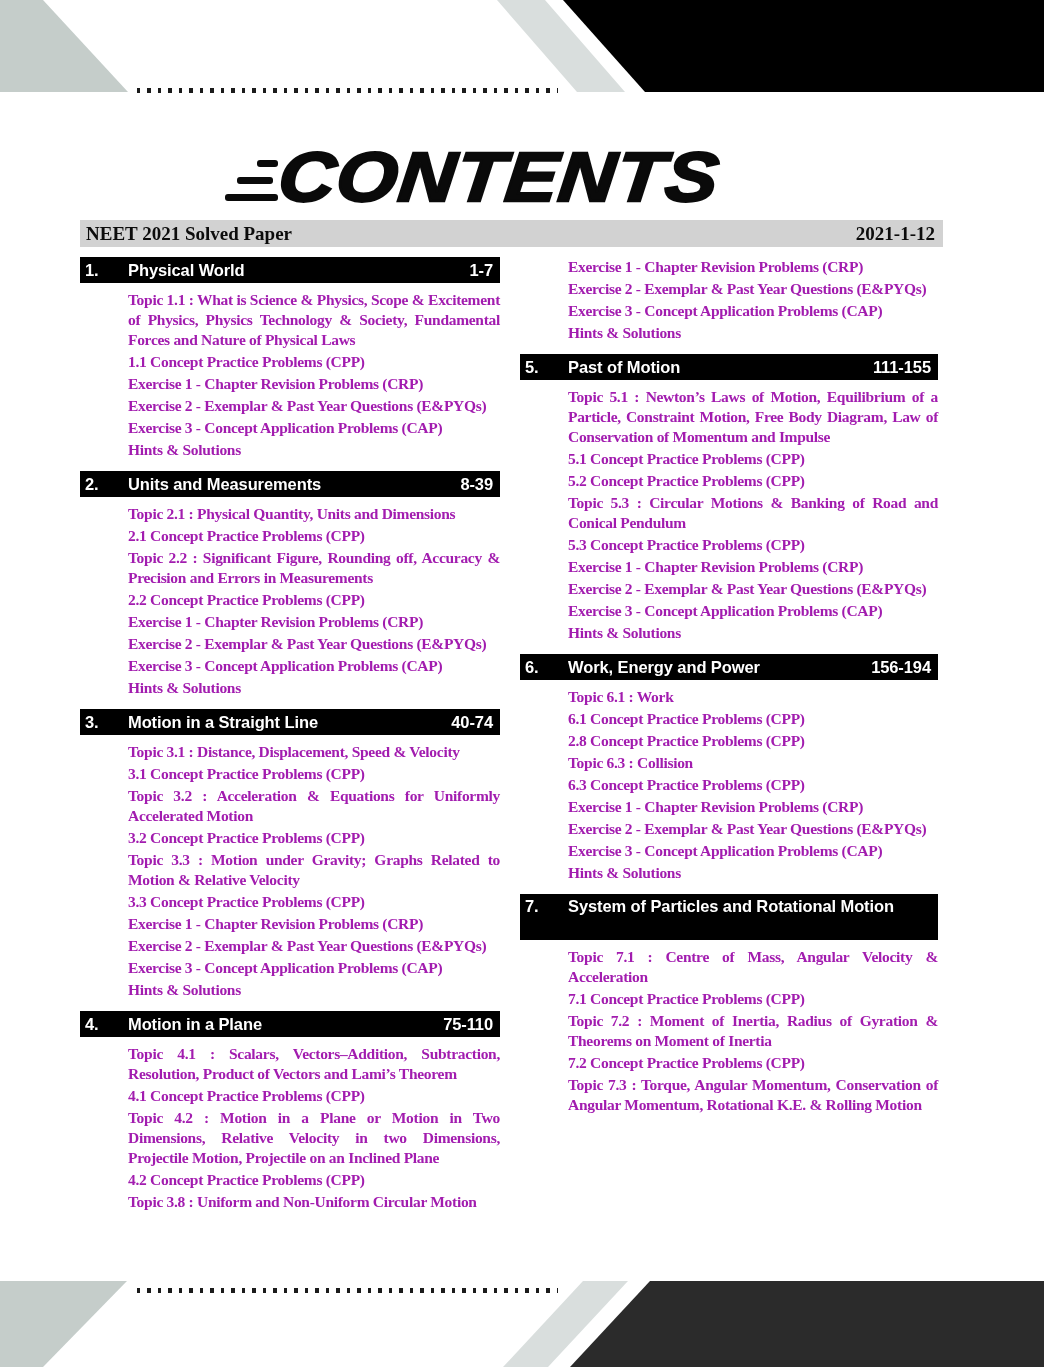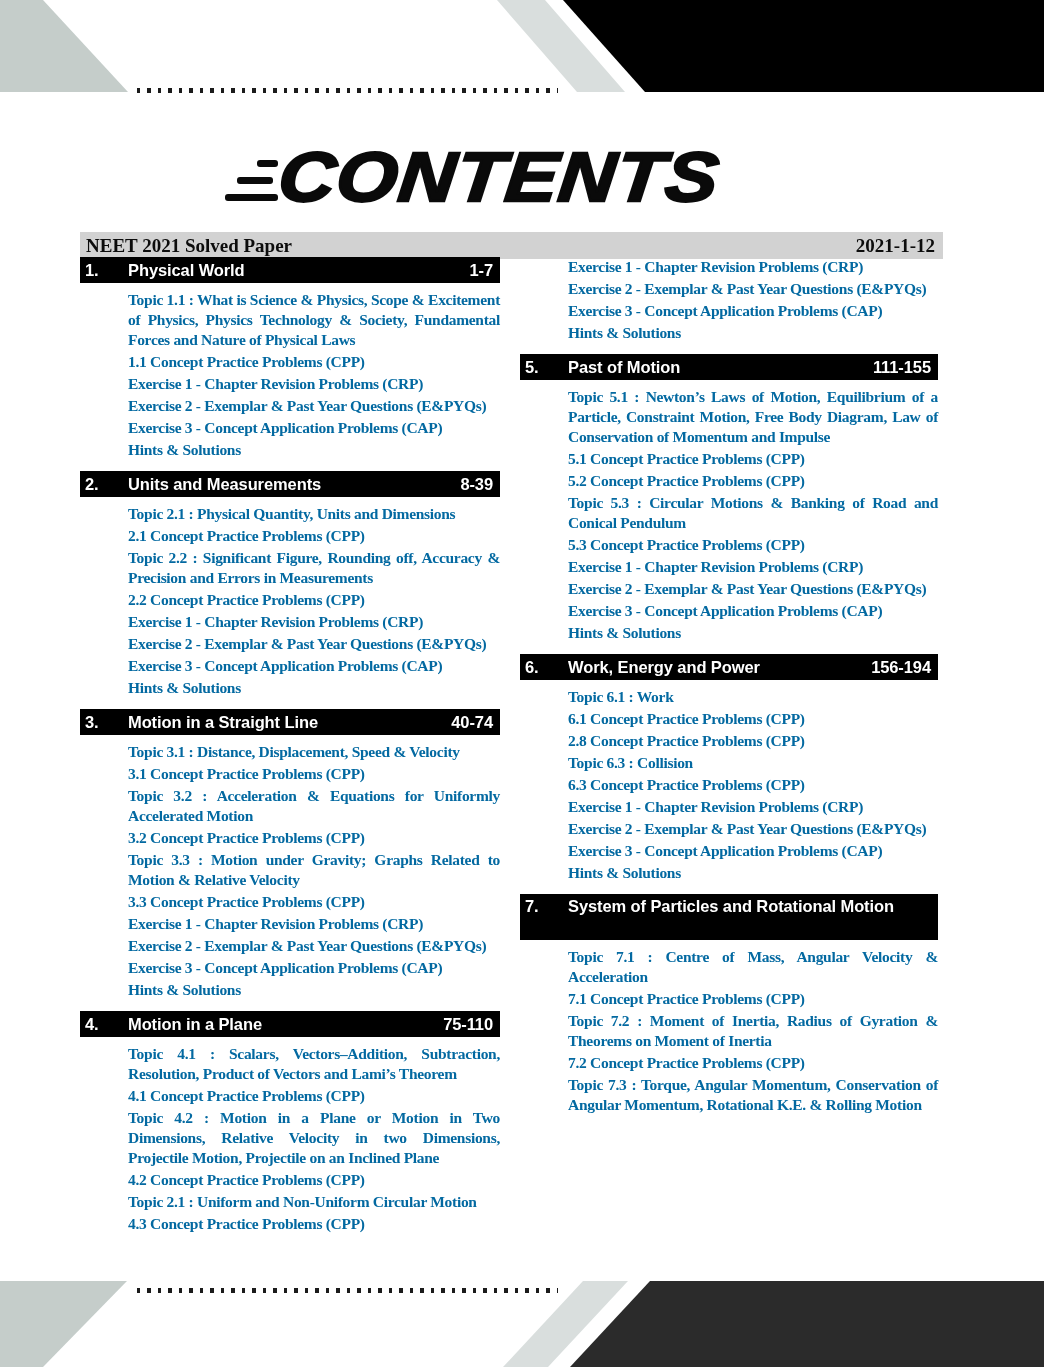--- a/index.html
+++ b/index.html
@@ -30,21 +30,21 @@
   .speed-3{left:12px;top:56px;width:53px;}
   .logo-text{
     position:absolute;left:62px;top:0;
     font-family:"Liberation Sans",sans-serif;font-weight:700;font-style:italic;
     font-size:70px;line-height:78px;letter-spacing:1px;color:#0a0a0a;
     -webkit-text-stroke:2.4px #0a0a0a;
     transform:skewX(-6deg) scaleX(1.12);transform-origin:left bottom;white-space:nowrap;
   }
   
   .neet-bar{
-    position:absolute;left:80px;top:232px;width:863px;height:27px;background:#d2d2d2;
+    position:absolute;left:80px;top:220px;width:863px;height:27px;background:#d2d2d2;
     display:flex;justify-content:space-between;align-items:center;
     padding:0 8px 0 6px;box-sizing:border-box;
     font-family:"Liberation Serif",serif;font-weight:700;font-size:19px;color:#0c0c0c;gap:20px;
   }
   
   .col{position:absolute;top:257px;}
   .col-left{left:80px;width:420px;}
   .col-right{left:520px;width:418px;}
   .section{margin-bottom:11px;}
   .chapter-bar{
@@ -54,21 +54,21 @@
   }
   .chapter-bar.two-line{display:block;height:46px;padding-top:1px;}
   .bar-row{display:flex;align-items:center;height:22px;}
   .chapter-num{width:43px;flex:0 0 auto;}
   .chapter-title{flex:1 1 auto;white-space:nowrap;}
   .chapter-pages{flex:0 0 auto;text-align:right;}
   .bar-row-pages{justify-content:flex-end;}
   .items{margin-left:48px;}
   .item{
     margin:0 0 2px 0;font-size:15.5px;line-height:20px;font-weight:700;
-    letter-spacing:-0.3px;color:#0369a1;
+    letter-spacing:-0.3px;color:#a21caf;
   }
   .item.line{white-space:nowrap;}
   .item.topic{text-align:justify;}
 </style>
 </head>
 <body>
 
 <div id="page">
 
   <div class="deco deco-tl"></div>
@@ -149,22 +149,21 @@
         <div class="chapter-bar">
           <span class="chapter-num">4.</span>
           <span class="chapter-title">Motion in a Plane</span>
           <span class="chapter-pages">75-110</span>
         </div>
         <div class="items">
           <p class="item topic">Topic 4.1 : Scalars, Vectors–Addition, Subtraction, Resolution, Product of Vectors and Lami’s Theorem</p>
           <p class="item line">4.1 Concept Practice Problems (CPP)</p>
           <p class="item topic">Topic 4.2 : Motion in a Plane or Motion in Two Dimensions, Relative Velocity in two Dimensions, Projectile Motion, Projectile on an Inclined Plane</p>
           <p class="item line">4.2 Concept Practice Problems (CPP)</p>
-          <p class="item line">Topic 2.1 : Uniform and Non-Uniform Circular Motion</p>
-          <p class="item line">4.3 Concept Practice Problems (CPP)</p>
+          <p class="item line">Topic 3.8 : Uniform and Non-Uniform Circular Motion</p>
         </div>
       </div>
     </div>
   <div class="col col-right" id="col-right">
       <div class="section continuation-section">
         <div class="items">
           <p class="item line">Exercise 1 - Chapter Revision Problems (CRP)</p>
           <p class="item line">Exercise 2 - Exemplar &amp; Past Year Questions (E&amp;PYQs)</p>
           <p class="item line">Exercise 3 - Concept Application Problems (CAP)</p>
           <p class="item line">Hints &amp; Solutions</p>

